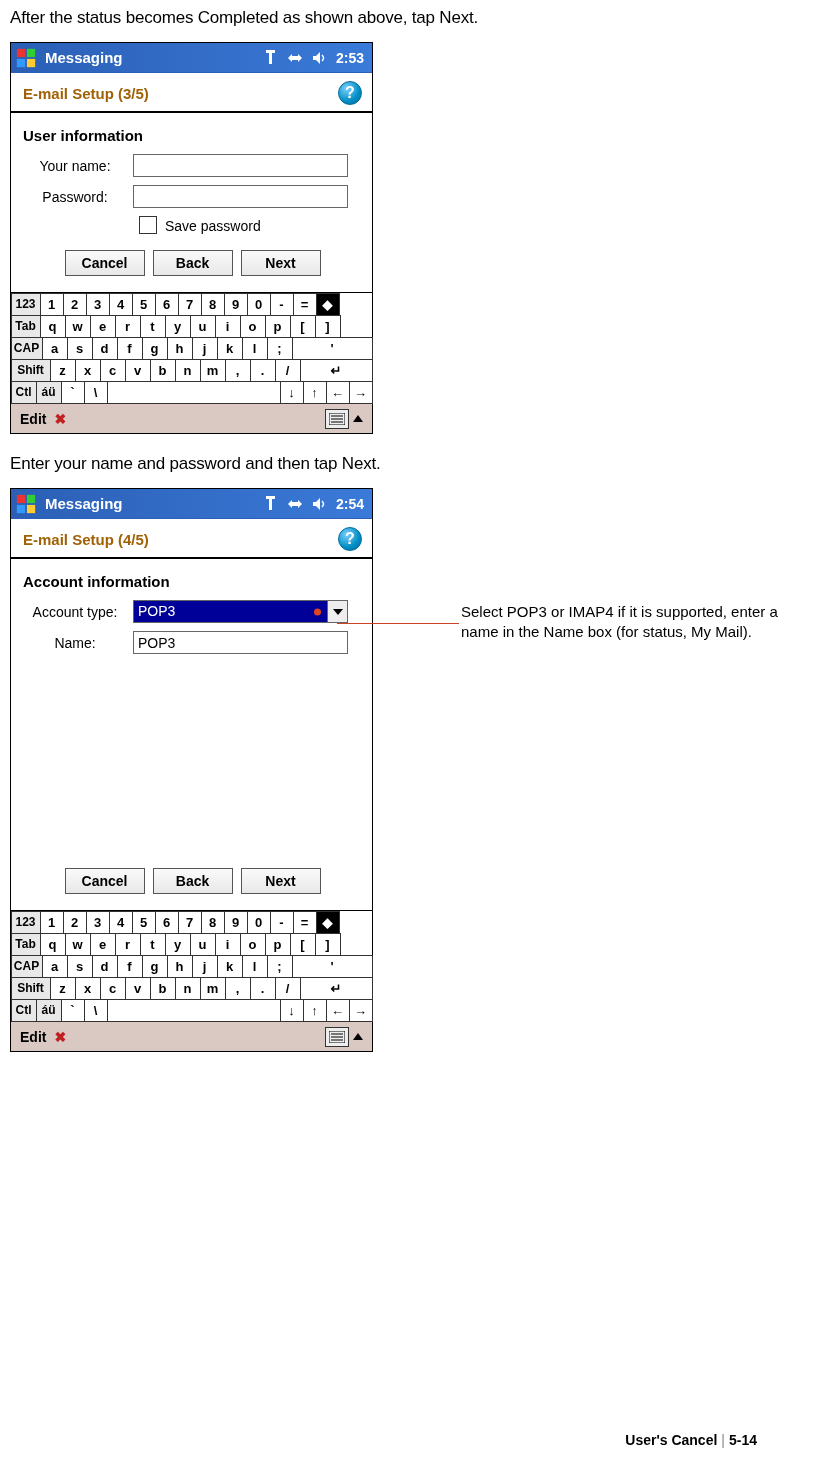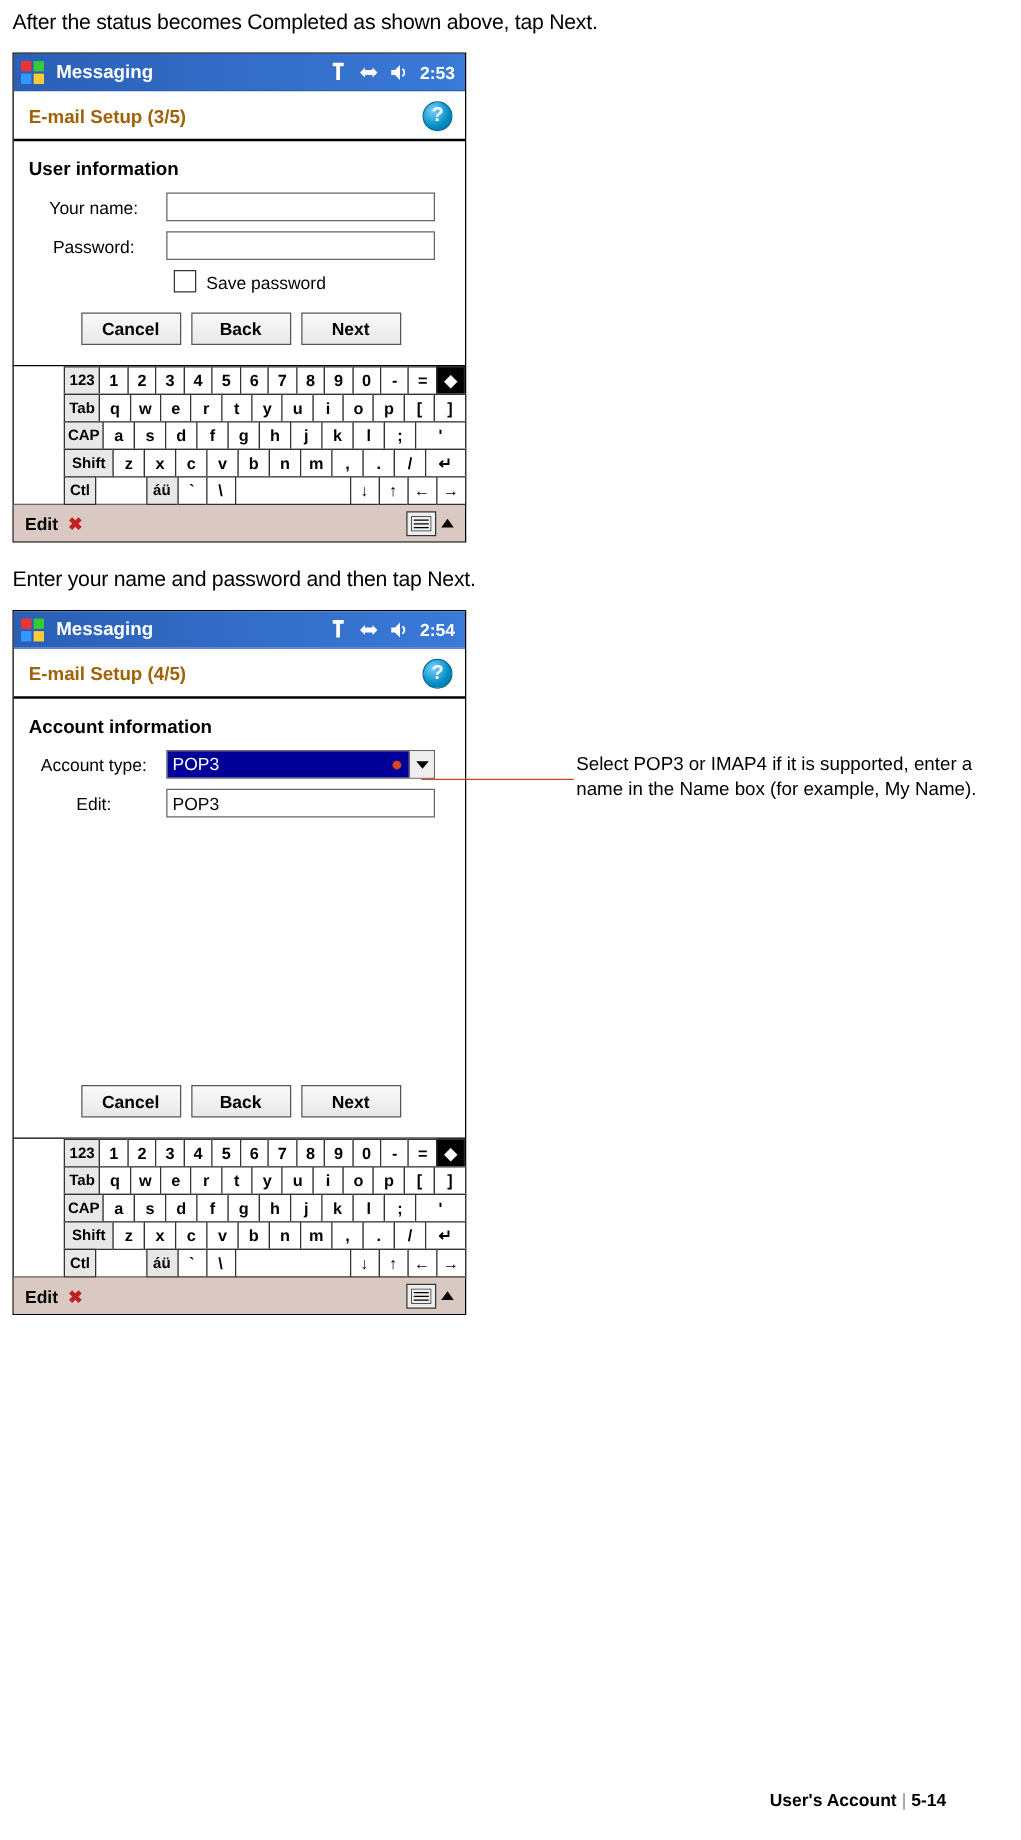--- a/index.html
+++ b/index.html
@@ -126,21 +126,21 @@
   .kb-row { display: flex; height: 22px; }
   .kb-key {
     border: 1px solid #333;
     background: #fff;
     font-size: 13px; font-weight: bold;
     display: flex; align-items: center; justify-content: center;
     font-family: Tahoma, Arial, sans-serif;
     margin: -0.5px;
   }
   .kb-mod {
-    background: #e8e8e8; font-weight: bold; font-size: 12px; margin-left: 40px;
+    background: #e8e8e8; font-weight: bold; font-size: 12px;
   }
   .kb-black { background: #000; color: #fff; } .w24 { width: 24px; } .w26 { width: 26px; }
   .w30 { width: 30px; } .w32 { width: 32px; }
   .w40 { width: 40px; } .wfill { flex: 1; }
   
   .toolbar {
     height: 30px; background: #d9c9c2; border-top: 1px solid #666;
     display: flex; align-items: center; justify-content: space-between;
     padding: 0 9px;
   }
@@ -366,21 +366,21 @@
     <div class="content">
       <div class="section-heading">Account information</div>
       <div class="field-row">
         <span class="field-label">Account type:</span>
         <div class="select-wrap">
           <div class="select-value"><span>POP3</span><span class="select-dot"></span></div>
           <div class="select-arrow"></div>
         </div>
       </div>
       <div class="field-row">
-        <span class="field-label">Edit:</span>
+        <span class="field-label">Name:</span>
         <input class="field-input" value="POP3" style="">
       </div>
       <div class="content-spacer-lg"></div>
       <div class="btnbar">
         <span class="pbtn">Cancel</span>
         <span class="pbtn">Back</span>
         <span class="pbtn">Next</span>
       </div>
     </div>
     <div class="keyboard">
@@ -469,19 +469,19 @@
               <line x1="2" y1="9" x2="14" y2="9" stroke="#000"></line>
             </svg>
         </span>
         <span class="up-caret"></span>
       </div>
     </div>
   </div>
 
   <div class="annotation-wrap">
     <div class="annotation-line"></div>
-    <div class="annotation-text">Select POP3 or IMAP4 if it is supported, enter a name in the Name box (for example, My Name).</div>
+    <div class="annotation-text">Select POP3 or IMAP4 if it is supported, enter a name in the Name box (for status, My Mail).</div>
   </div>
 </div>
 
 <div class="footer">
-  <b>User's Account</b><span class="footer-divider">|</span><b>5-14</b>
+  <b>User's Cancel</b><span class="footer-divider">|</span><b>5-14</b>
 </div>
 
 </body></html>

